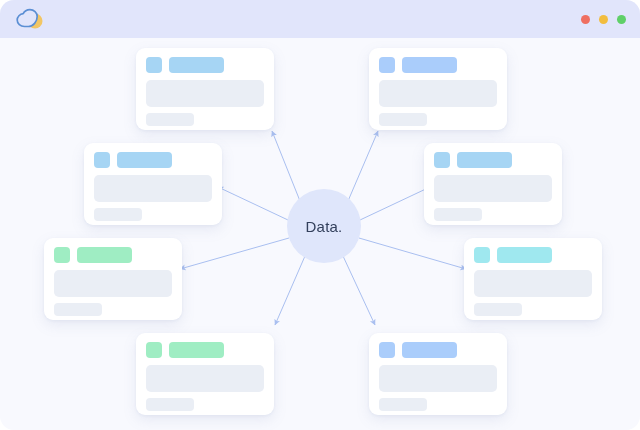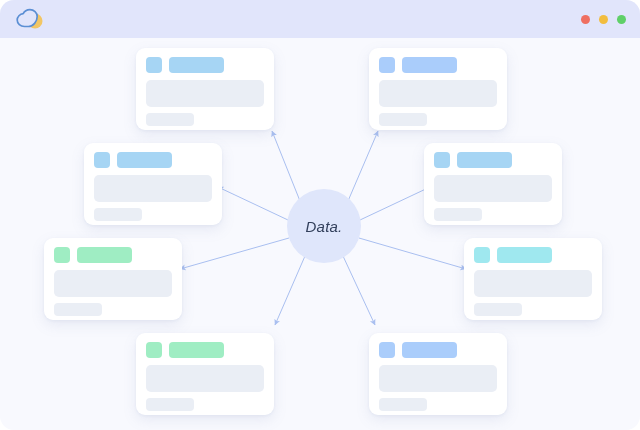--- a/index.html
+++ b/index.html
@@ -24,21 +24,21 @@
 
   
   .canvas{position:absolute;left:0;top:38px;width:640px;height:392px;}
   .edges{position:absolute;left:0;top:0;width:640px;height:392px;}
 
   
   .hub{
     position:absolute;width:74px;height:74px;border-radius:50%;
     background:#dfe6fb;
     display:flex;align-items:center;justify-content:center;
-    left:287px;top:151px;font-style:italic;
+    left:287px;top:151px;
   }
   .hub-label{
     font-size:15px;color:#33405c;letter-spacing:.2px;
   }
 
   
   .card{
     position:absolute;width:138px;height:82px;
     background:#ffffff;border-radius:9px;
     box-shadow:0 5px 14px rgba(116,133,180,.13), 0 1px 3px rgba(116,133,180,.09);

